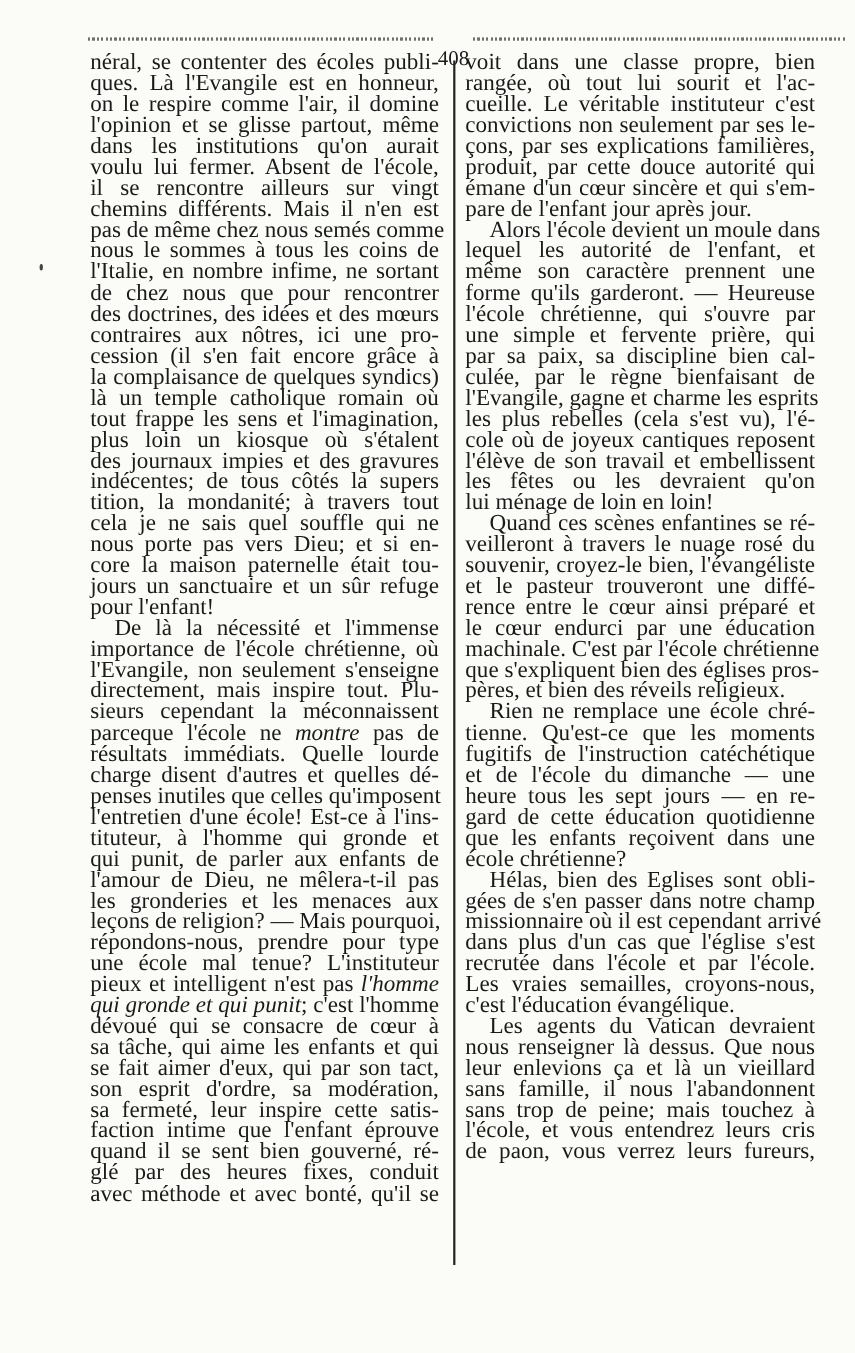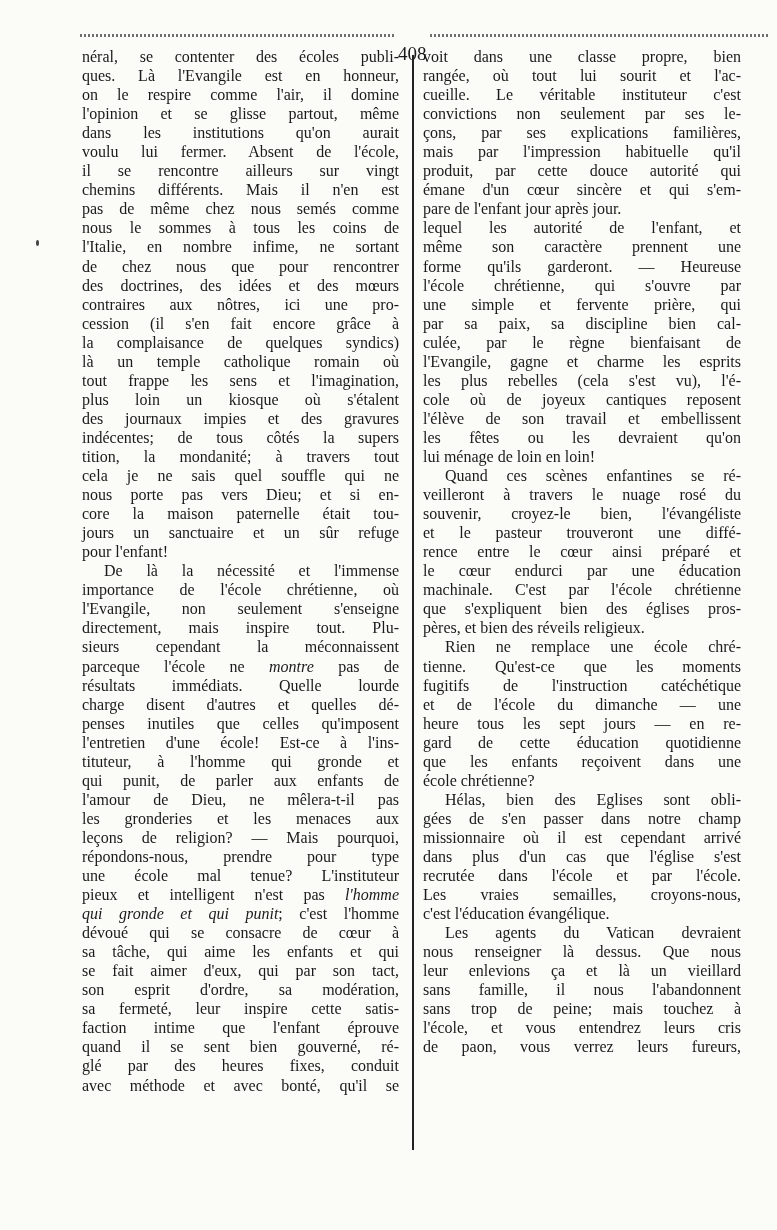--- a/index.html
+++ b/index.html
@@ -18,21 +18,21 @@
       background-image: repeating-linear-gradient(90deg, #333 0 2px, transparent 2px 4px);
       opacity: .7;
     }
     .header-rule.left { left: 0; width: 315px; }
     .header-rule.right { left: 350px; width: 340px; }
     .page-number {
       position: absolute; left: 318px; top: 0; font-size: 19px; letter-spacing: 0; margin-top: 21px;
     }
     .column {
       position: absolute; top: 47px;
-      font-size: 16px; line-height: 19.05px;
+      font-size: 21px; line-height: 19.05px;
       text-align: justify;
     }
     .col-left { left: 82px; width: 317px; }
     .col-right { left: 423px; width: 318px; }
     .line {
       display: block; height: 19.05px; white-space: nowrap;
       text-align: justify; text-align-last: justify;
       overflow: visible;
     }
     .line.last { text-align-last: left; }
@@ -110,24 +110,24 @@
     <span class="line">glé par des heures fixes, conduit</span>
     <span class="line">avec méthode et avec bonté, qu'il se</span>
   </div>
 <div class="column-divider"></div>
 <div class="column col-right">
     <span class="line">voit dans une classe propre, bien</span>
     <span class="line">rangée, où tout lui sourit et l'ac-</span>
     <span class="line">cueille. Le véritable instituteur c'est</span>
     <span class="line">convictions non seulement par ses le-</span>
     <span class="line">çons, par ses explications familières,</span>
-    <span class="line">mais par l'impression habituelle qu'il</span>
     <span class="line">produit, par cette douce autorité qui</span>
     <span class="line">émane d'un cœur sincère et qui s'em-</span>
     <span class="line last">pare de l'enfant jour après jour.</span>
+    <span class="line indent">Alors l'école devient un moule dans</span>
     <span class="line">lequel les autorité de l'enfant, et</span>
     <span class="line">même son caractère prennent une</span>
     <span class="line">forme qu'ils garderont. — Heureuse</span>
     <span class="line">l'école chrétienne, qui s'ouvre par</span>
     <span class="line">une simple et fervente prière, qui</span>
     <span class="line">par sa paix, sa discipline bien cal-</span>
     <span class="line">culée, par le règne bienfaisant de</span>
     <span class="line">l'Evangile, gagne et charme les esprits</span>
     <span class="line">les plus rebelles (cela s'est vu), l'é-</span>
     <span class="line">cole où de joyeux cantiques reposent</span>

